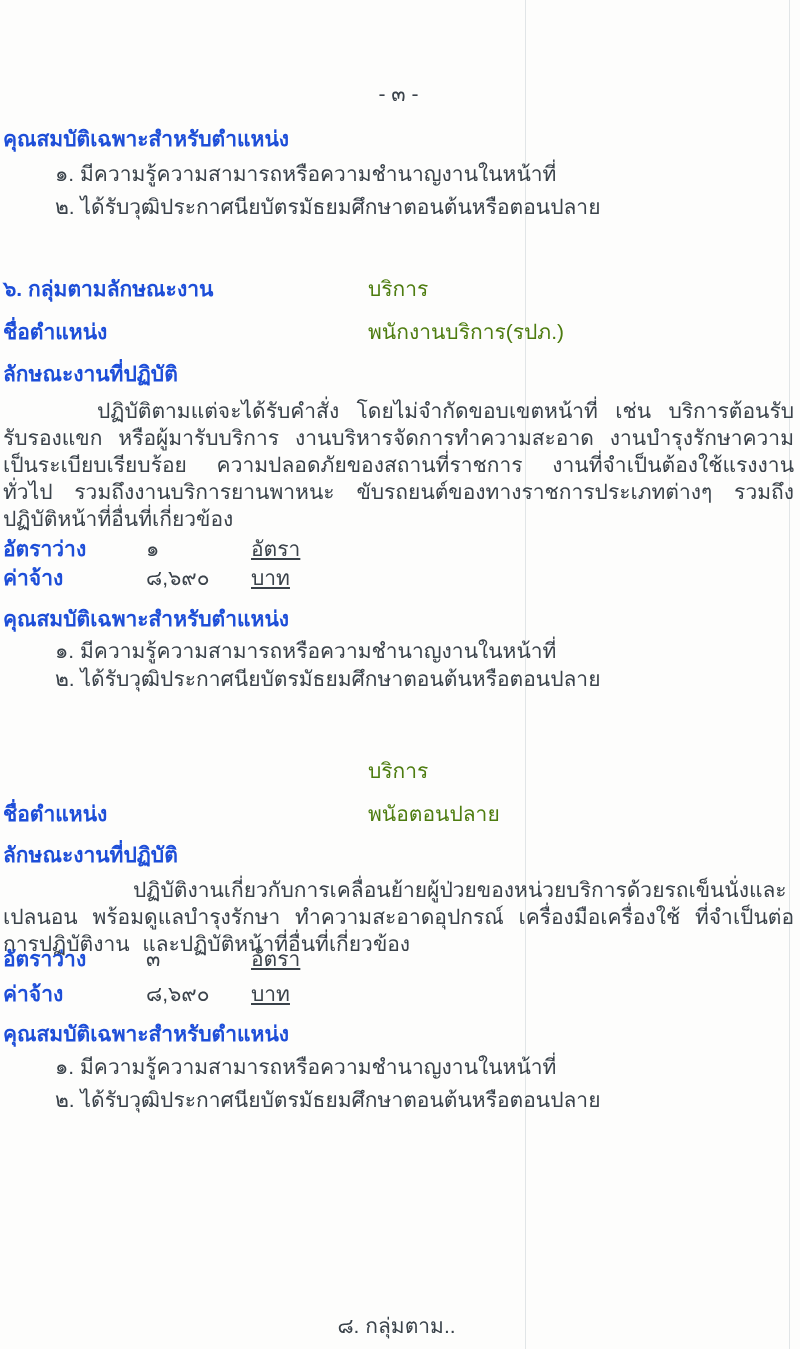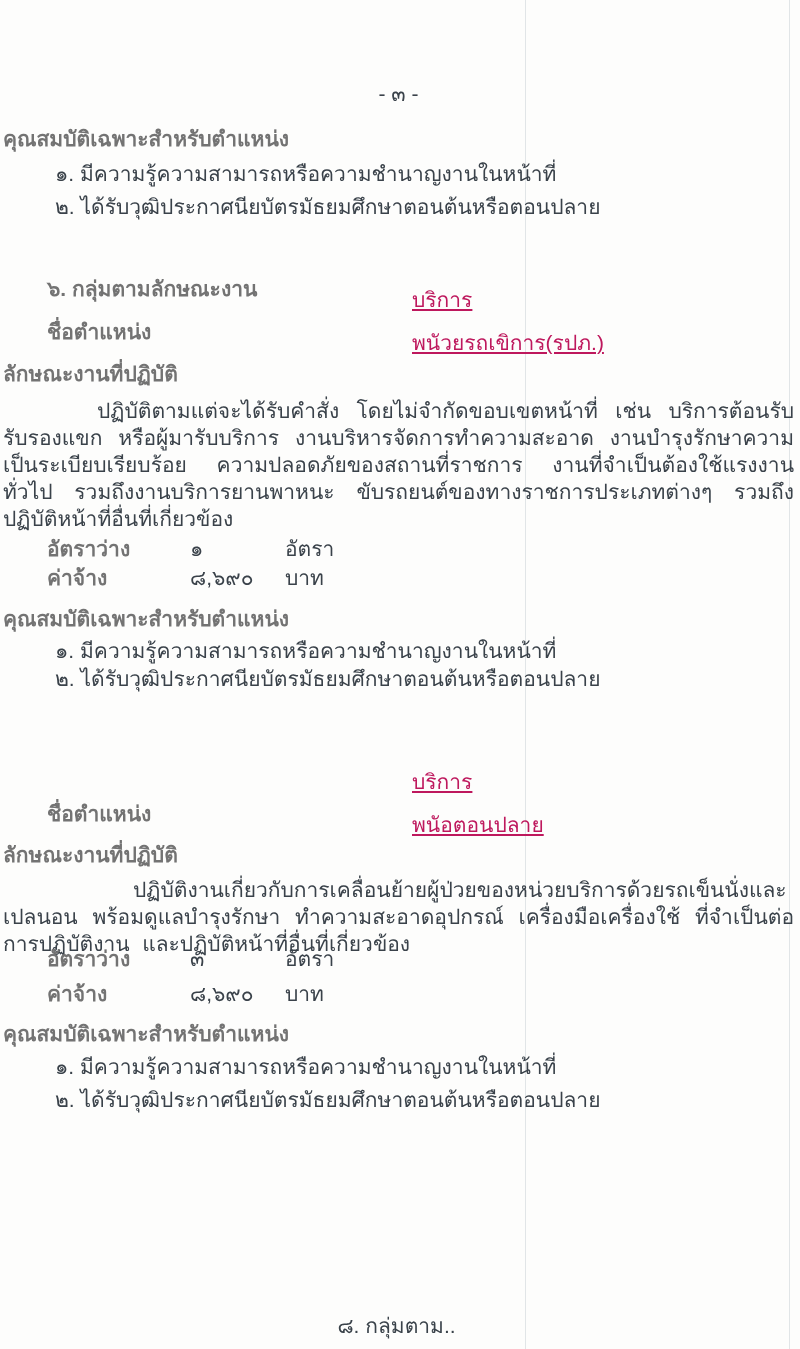--- a/index.html
+++ b/index.html
@@ -8,26 +8,26 @@
     width:800px;
     height:1349px;
     background:#fdfdfc;
     font-family:"Liberation Sans","DejaVu Sans",sans-serif;
     font-size:21px;
     line-height:27px;
     color:#3a424a;
     overflow:hidden;
   }
   .abs { position:absolute; left:3px; right:6px; }
-  .b { font-weight:700; color:#737373; }
+  .b { font-weight:700; color:#1d4ed8; }
   .center { text-align:center; }
-  .rowline { height:27px; white-space:nowrap;margin-left:44px; }
+  .rowline { height:27px; white-space:nowrap; }
   .val-num  { position:absolute; left:143px; top:0; }
-  .val-unit { position:absolute; left:238px; top:0; }
-  .val-pos  { position:absolute; left:365px; top:11px; font-weight:400; color:#be185d;text-decoration:underline; }
+  .val-unit { position:absolute; left:248px; top:0;text-decoration:underline; }
+  .val-pos  { position:absolute; left:365px; top:0; font-weight:400; color:#4d7c0f; }
   .item { padding-left:52px; white-space:nowrap; }
   .duty { text-align:justify;font-family:Liberation Mono, monospace; }
   .duty-1 { text-indent:94px; }
   .duty-2 { text-indent:130px; }
   .footer { text-align:center; right:10px; }
   .scanline {
     position:absolute; top:0; bottom:0; width:1px;
     background:rgba(172,182,192,0.35);
   }
   .sl-a { left:525px; }
@@ -46,21 +46,21 @@
   <div class="abs b" style="top:125px;">คุณสมบัติเฉพาะสำหรับตำแหน่ง</div>
   <div class="abs item" style="top:160px;">๑. มีความรู้ความสามารถหรือความชำนาญงานในหน้าที่</div>
   <div class="abs item" style="top:193px;">๒. ได้รับวุฒิประกาศนียบัตรมัธยมศึกษาตอนต้นหรือตอนปลาย</div>
 
   <div class="abs rowline" style="top:275px;">
     <span class="b">๖. กลุ่มตามลักษณะงาน</span>
     <span class="val-pos">บริการ</span>
   </div>
   <div class="abs rowline" style="top:318px;">
     <span class="b">ชื่อตำแหน่ง</span>
-    <span class="val-pos">พนัวยรถเขิการ(รปภ.)</span>
+    <span class="val-pos">พนักงานบริการ(รปภ.)</span>
   </div>
   <div class="abs b" style="top:360px;">ลักษณะงานที่ปฏิบัติ</div>
   <div class="abs duty duty-1" style="top:399px;">ปฏิบัติตามแต่จะได้รับคำสั่ง โดยไม่จำกัดขอบเขตหน้าที่ เช่น บริการต้อนรับ รับรองแขก หรือผู้มารับบริการ งานบริหารจัดการทำความสะอาด งานบำรุงรักษาความเป็นระเบียบเรียบร้อย ความปลอดภัยของสถานที่ราชการ งานที่จำเป็นต้องใช้แรงงานทั่วไป รวมถึงงานบริการยานพาหนะ ขับรถยนต์ของทางราชการประเภทต่างๆ รวมถึงปฏิบัติหน้าที่อื่นที่เกี่ยวข้อง</div>
 
   <div class="abs rowline" style="top:535px;">
     <span class="b">อัตราว่าง</span>
     <span class="val-num">๑</span>
     <span class="val-unit">อัตรา</span>
   </div>
   <div class="abs rowline" style="top:564px;">

